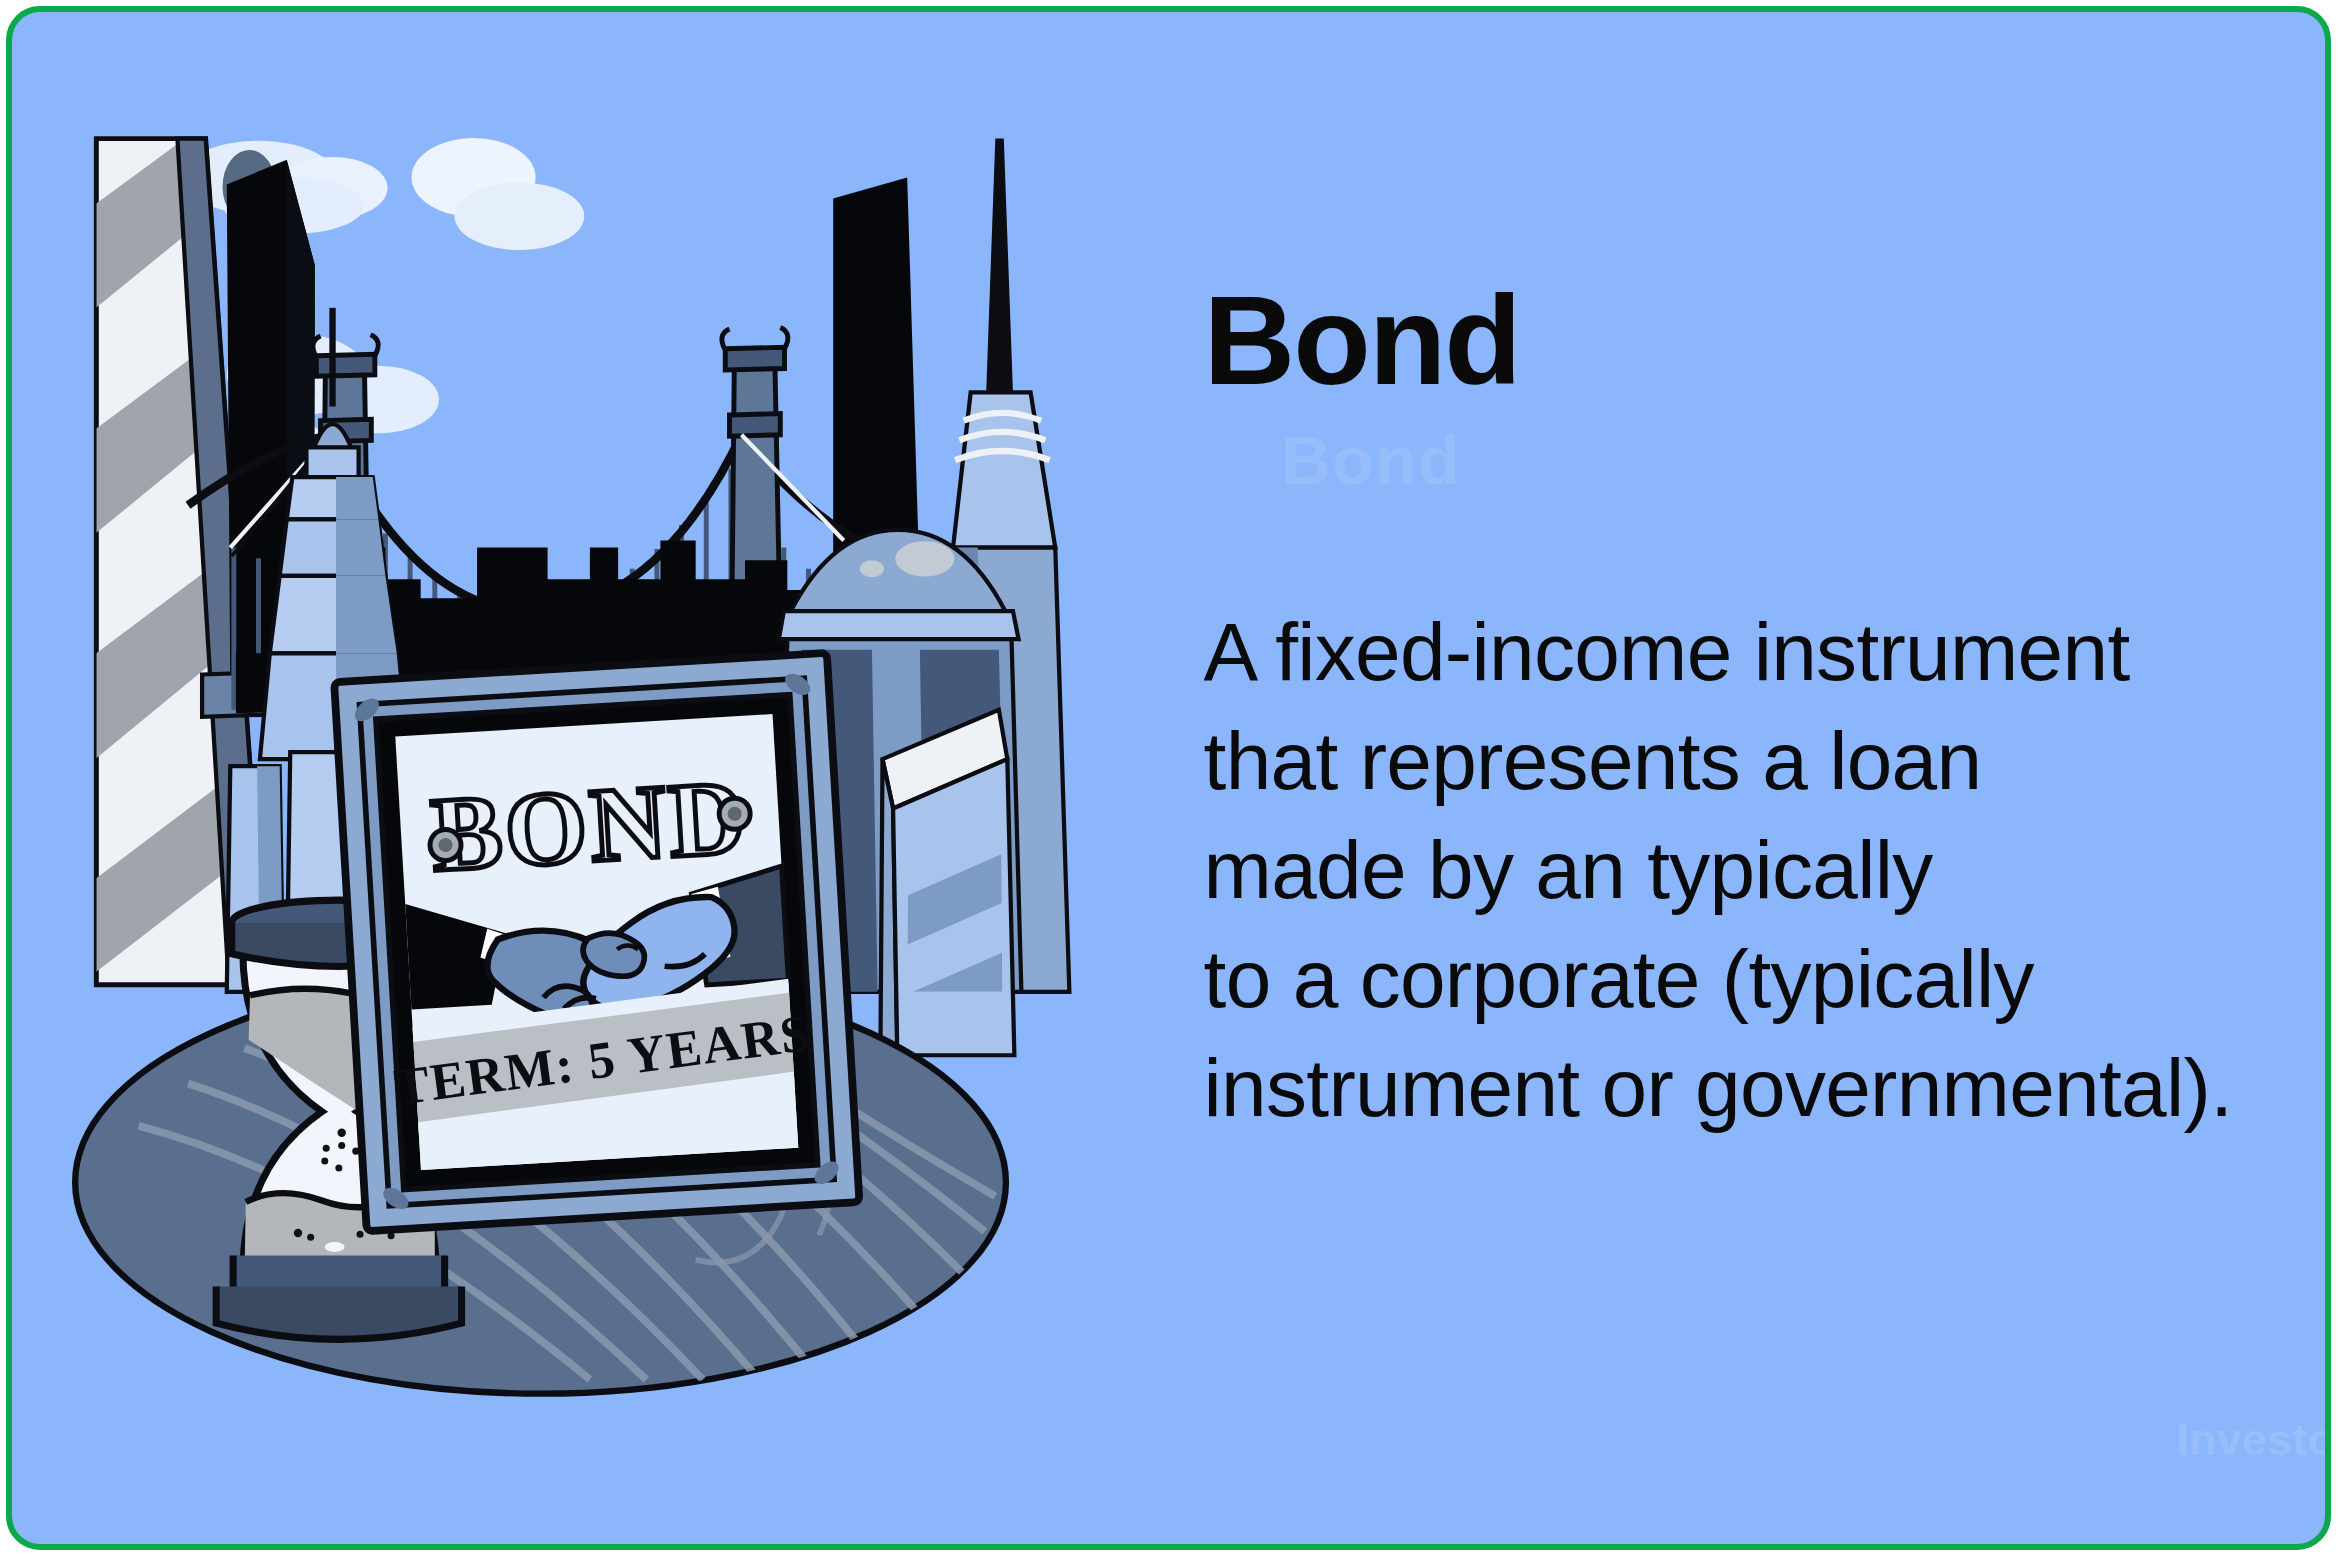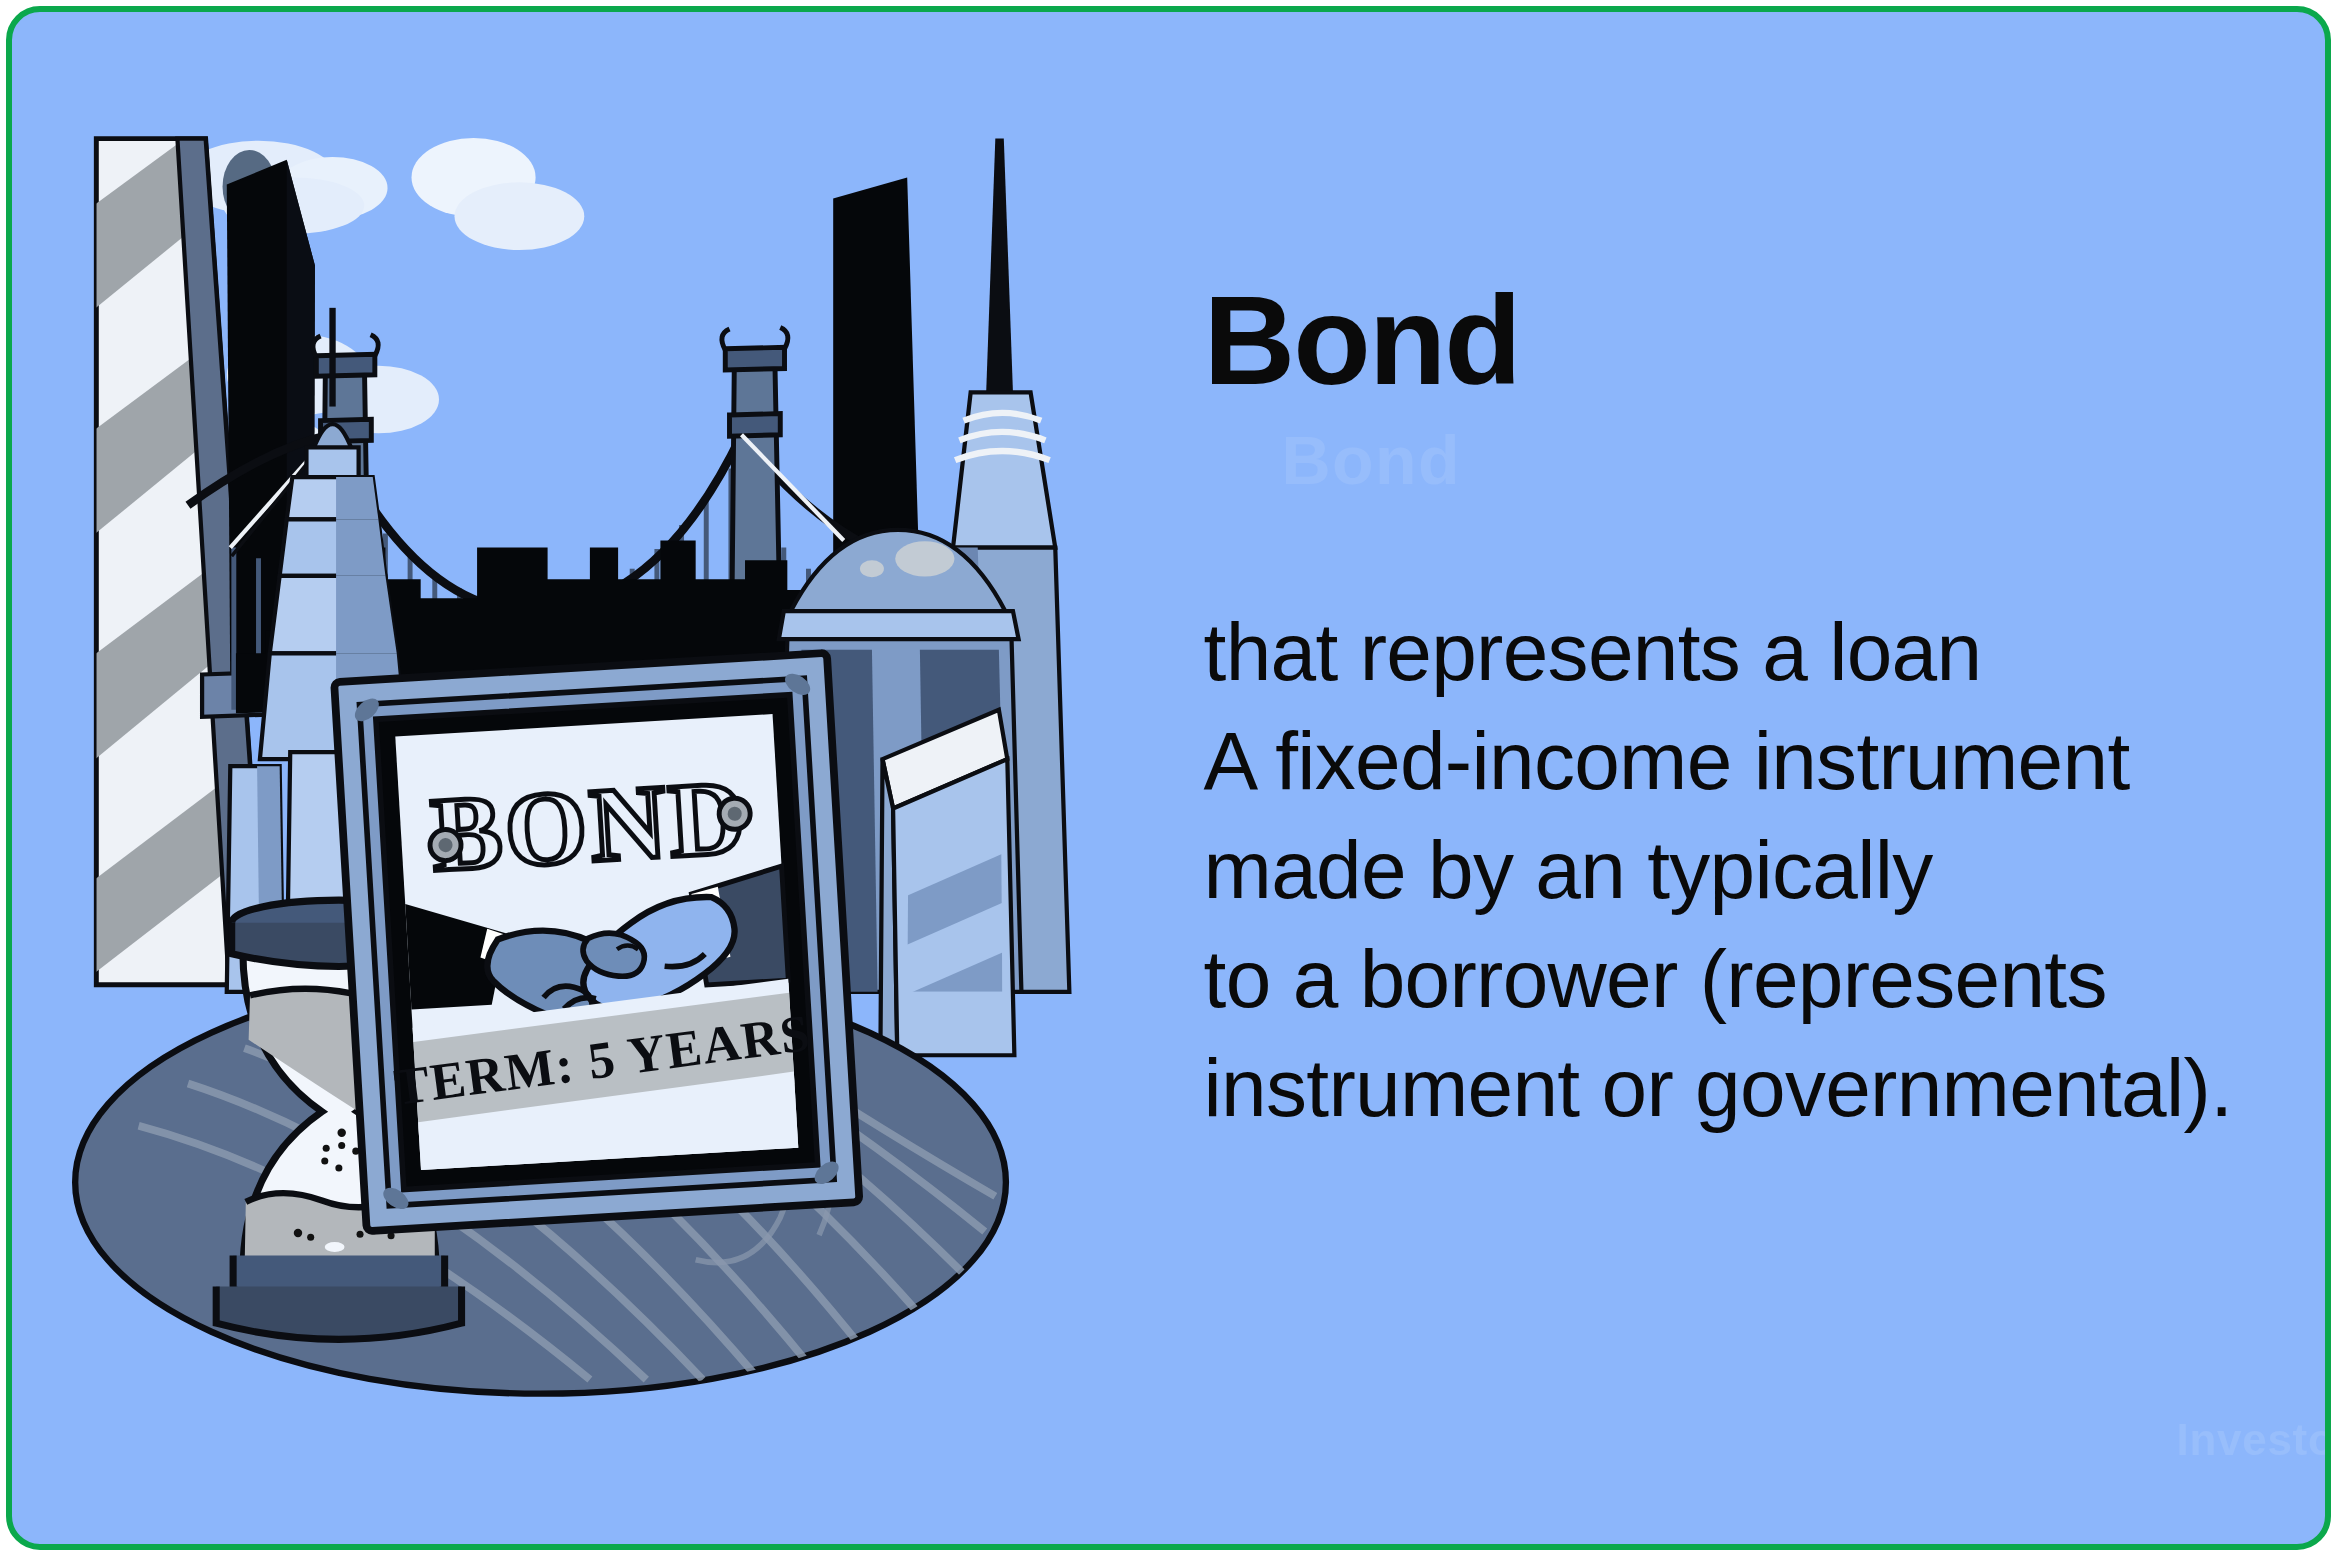--- a/index.html
+++ b/index.html
@@ -354,24 +354,24 @@
     </svg>
   </div>
 
   <div id="textcol">
 
     <div id="wm-top">Bond</div>
 
     <h1 id="title">Bond</h1>
 
     <div id="desc">
+      <span>A fixed-income instrument</span>
       <span>that represents a loan</span>
-      <span>A fixed-income instrument</span>
       <span>made by an typically</span>
-      <span>to a borrower (represents</span>
+      <span>to a corporate (typically</span>
       <span>instrument or governmental).</span>
     </div>
 
     <div id="wm-bottom">Investopedia</div>
   </div>
 
 </div>
 
 
 </body></html>

